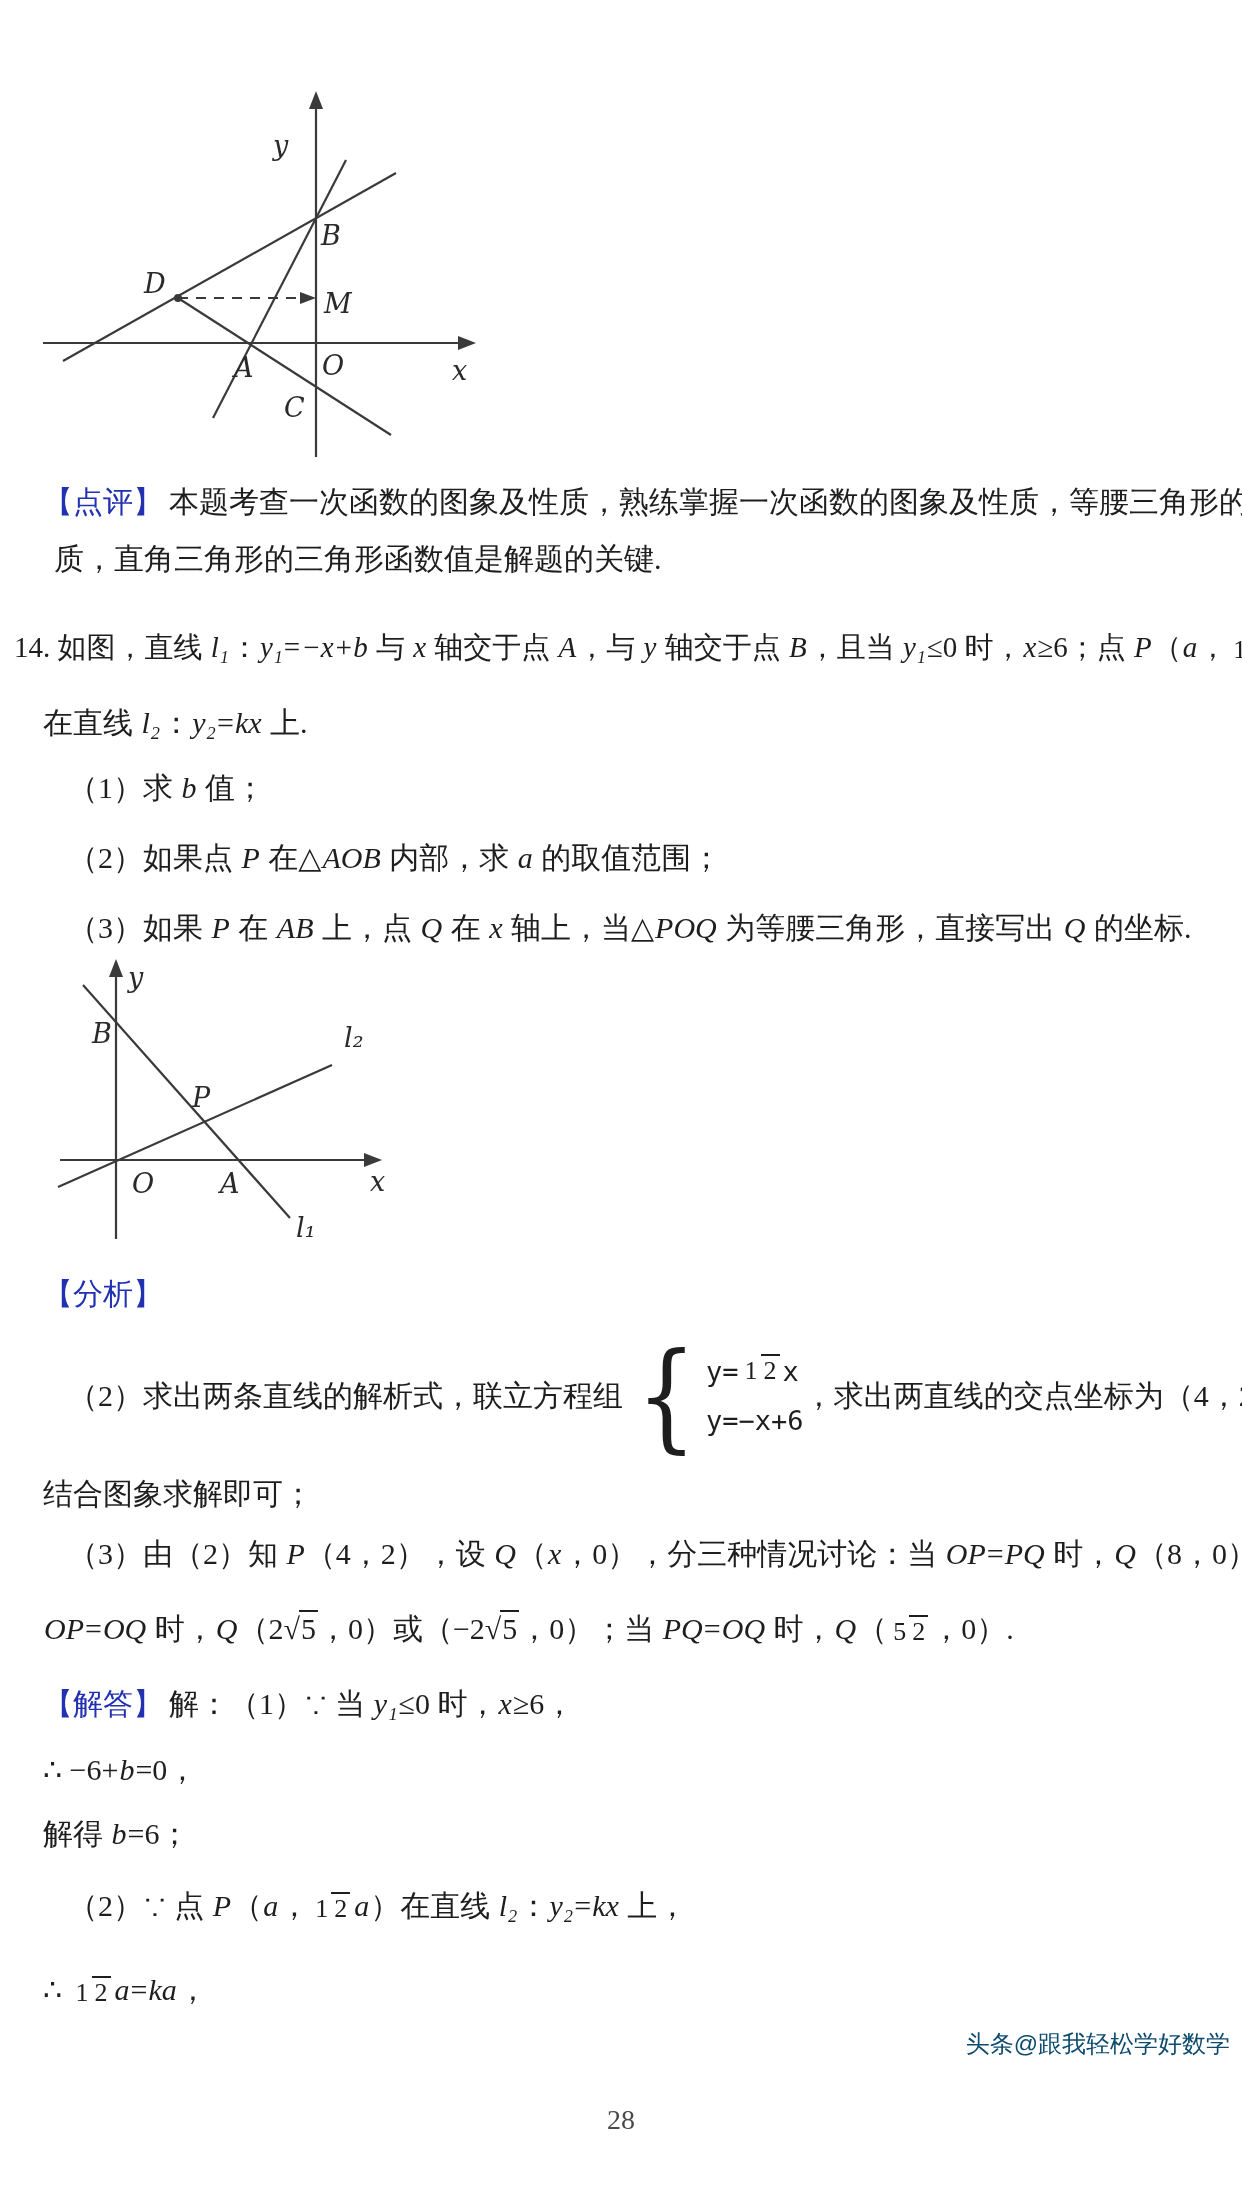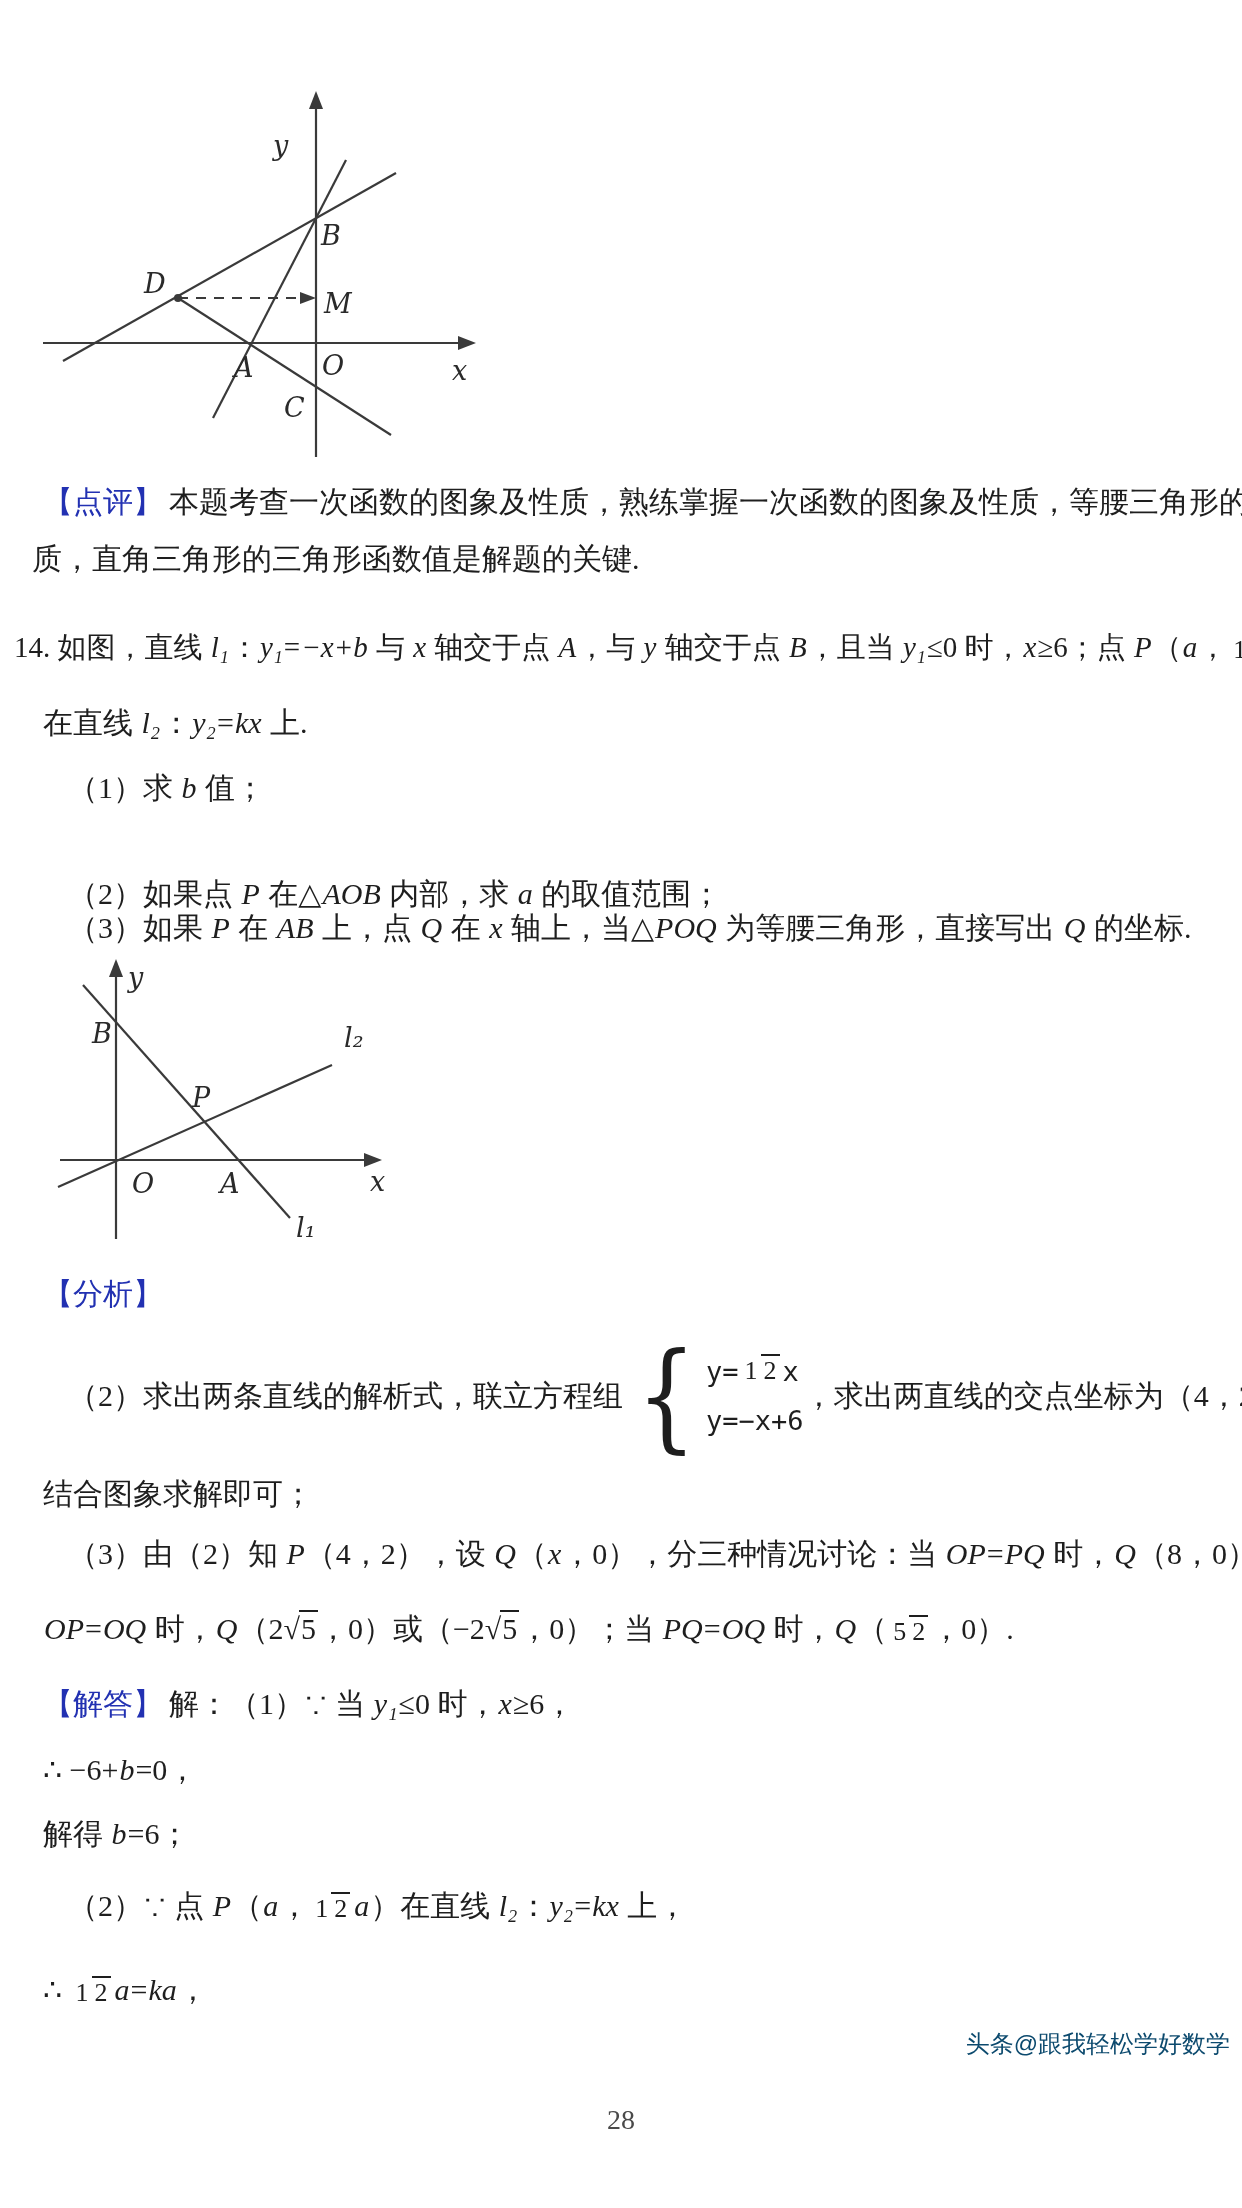--- a/index.html
+++ b/index.html
@@ -88,34 +88,34 @@
     <text x="206" y="292">A</text>
     <text x="294" y="290">O</text>
     <text x="256" y="332">C</text>
   </svg>
 </div>
 
 <div class="line" style="left:43px;top:480px;">
   <span class="blab">【点评】</span>
   <span class="rich"><span class="tk-t">本题考查一次函数的图象及性质，熟练掌握一次函数的图象及性质，等腰三角形的性</span></span>
 </div>
-<div class="line" style="left:32px;top:537px;">
+<div class="line" style="left:54px;top:537px;">
   <span class="rich"><span class="tk-t">质，直角三角形的三角形函数值是解题的关键.</span></span>
 </div>
 
 <div class="line line-tall" style="left:14px;top:610px;font-size:29px;">
   <span class="rich"><span class="tk-t">14. 如图，直线 </span><span class="tk-v">l₁</span><span class="tk-t">：</span><span class="tk-v">y₁</span><span class="tk-t">=</span><span class="tk-v">−x+b</span><span class="tk-t"> 与 </span><span class="tk-v">x</span><span class="tk-t"> 轴交于点 </span><span class="tk-v">A</span><span class="tk-t">，与 </span><span class="tk-v">y</span><span class="tk-t"> 轴交于点 </span><span class="tk-v">B</span><span class="tk-t">，且当 </span><span class="tk-v">y₁</span><span class="tk-t">≤0 时，</span><span class="tk-v">x</span><span class="tk-t">≥6；点 </span><span class="tk-v">P</span><span class="tk-t">（</span><span class="tk-v">a</span><span class="tk-t">，</span><span class="frac"><span class="num">1</span></span></span>
 </div>
 <div class="line" style="left:43px;top:700px;align-items:flex-end;">
   <span class="rich"><span class="tk-t">在直线 </span><span class="tk-v">l₂</span><span class="tk-t">：</span><span class="tk-v">y₂</span><span class="tk-t">=</span><span class="tk-v">kx</span><span class="tk-t"> 上.</span></span>
 </div>
 <div class="line" style="left:68px;top:766px;">
   <span class="rich"><span class="tk-t">（1）求 </span><span class="tk-v">b</span><span class="tk-t"> 值；</span></span>
 </div>
-<div class="line" style="left:68px;top:872px;justify-content:flex-end;">
+<div class="line" style="left:68px;top:836px;justify-content:flex-end;">
   <span class="rich"><span class="tk-t">（2）如果点 </span><span class="tk-v">P</span><span class="tk-t"> 在△</span><span class="tk-v">AOB</span><span class="tk-t"> 内部，求 </span><span class="tk-v">a</span><span class="tk-t"> 的取值范围；</span></span>
 </div>
 <div class="line" style="left:68px;top:906px;">
   <span class="rich"><span class="tk-t">（3）如果 </span><span class="tk-v">P</span><span class="tk-t"> 在 </span><span class="tk-v">AB</span><span class="tk-t"> 上，点 </span><span class="tk-v">Q</span><span class="tk-t"> 在 </span><span class="tk-v">x</span><span class="tk-t"> 轴上，当△</span><span class="tk-v">POQ</span><span class="tk-t"> 为等腰三角形，直接写出 </span><span class="tk-v">Q</span><span class="tk-t"> 的坐标.</span></span>
 </div>
 
 <div class="fig" style="left:40px;top:955px;">
   <svg width="360" height="290" viewBox="0 0 360 290">
     <line class="stroke" x1="76" y1="284" x2="76" y2="14"></line>
     <polygon class="fillhead" points="76,4 69,22 83,22"></polygon>

